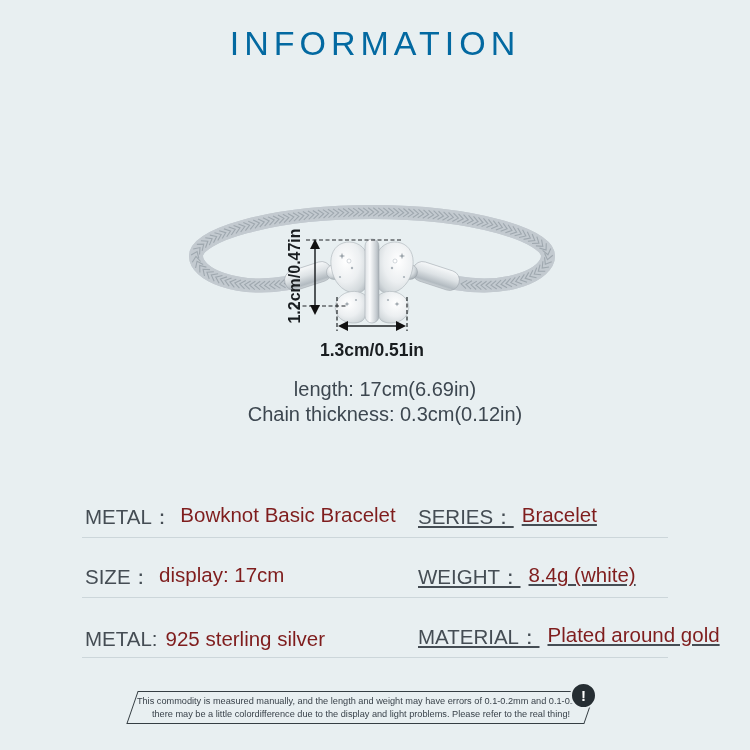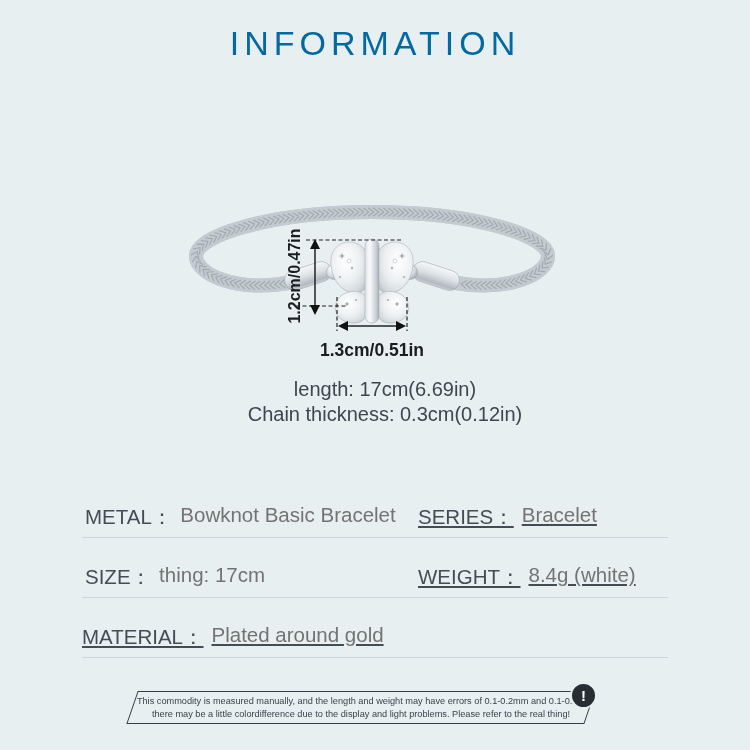--- a/index.html
+++ b/index.html
@@ -25,21 +25,21 @@
   }
   .spec-row{
     height:60px;box-sizing:border-box;
     border-bottom:1px solid #ccd6da;
     display:flex;align-items:flex-end;padding-bottom:6px;
     font-size:20.5px;
   }
   .spec-cell-left{width:333px;flex:none;display:flex;padding-left:3px;}
   .spec-cell-right{flex:1;display:flex;text-decoration:underline;}
   .spec-label{color:#454d54;margin-right:8px;white-space:nowrap;}
-  .spec-value{color:#737373;white-space:nowrap;}
+  .spec-value{color:#7f1d1d;white-space:nowrap;}
   .disclaimer{
     position:absolute;left:132px;top:691px;width:458px;height:33px;
     border:1.5px solid #353e43;
     transform:skewX(-19deg);
     box-sizing:border-box;
   }
   .disclaimer-inner{
     transform:skewX(19deg);
     width:100%;height:100%;
     display:flex;flex-direction:column;justify-content:center;
@@ -264,28 +264,32 @@
       <span class="spec-value">Bowknot Basic Bracelet</span>
     </div>
     <div class="spec-cell-right">
       <span class="spec-label">SERIES：</span>
       <span class="spec-value">Bracelet</span>
     </div>
   </div>
   <div class="spec-row">
     <div class="spec-cell-left">
       <span class="spec-label">SIZE：</span>
-      <span class="spec-value">thing: 17cm</span>
+      <span class="spec-value">display: 17cm</span>
     </div>
     <div class="spec-cell-right">
       <span class="spec-label">WEIGHT：</span>
       <span class="spec-value">8.4g (white)</span>
     </div>
   </div>
   <div class="spec-row">
+    <div class="spec-cell-left">
+      <span class="spec-label">METAL:</span>
+      <span class="spec-value">925 sterling silver</span>
+    </div>
     <div class="spec-cell-right">
       <span class="spec-label">MATERIAL：</span>
       <span class="spec-value">Plated around gold</span>
     </div>
   </div>
 </div>
 
 <div class="disclaimer">
   <div class="disclaimer-inner">
     <div>This commodity is measured manually, and the length and weight may have errors of 0.1-0.2mm and 0.1-0.2g;</div>

